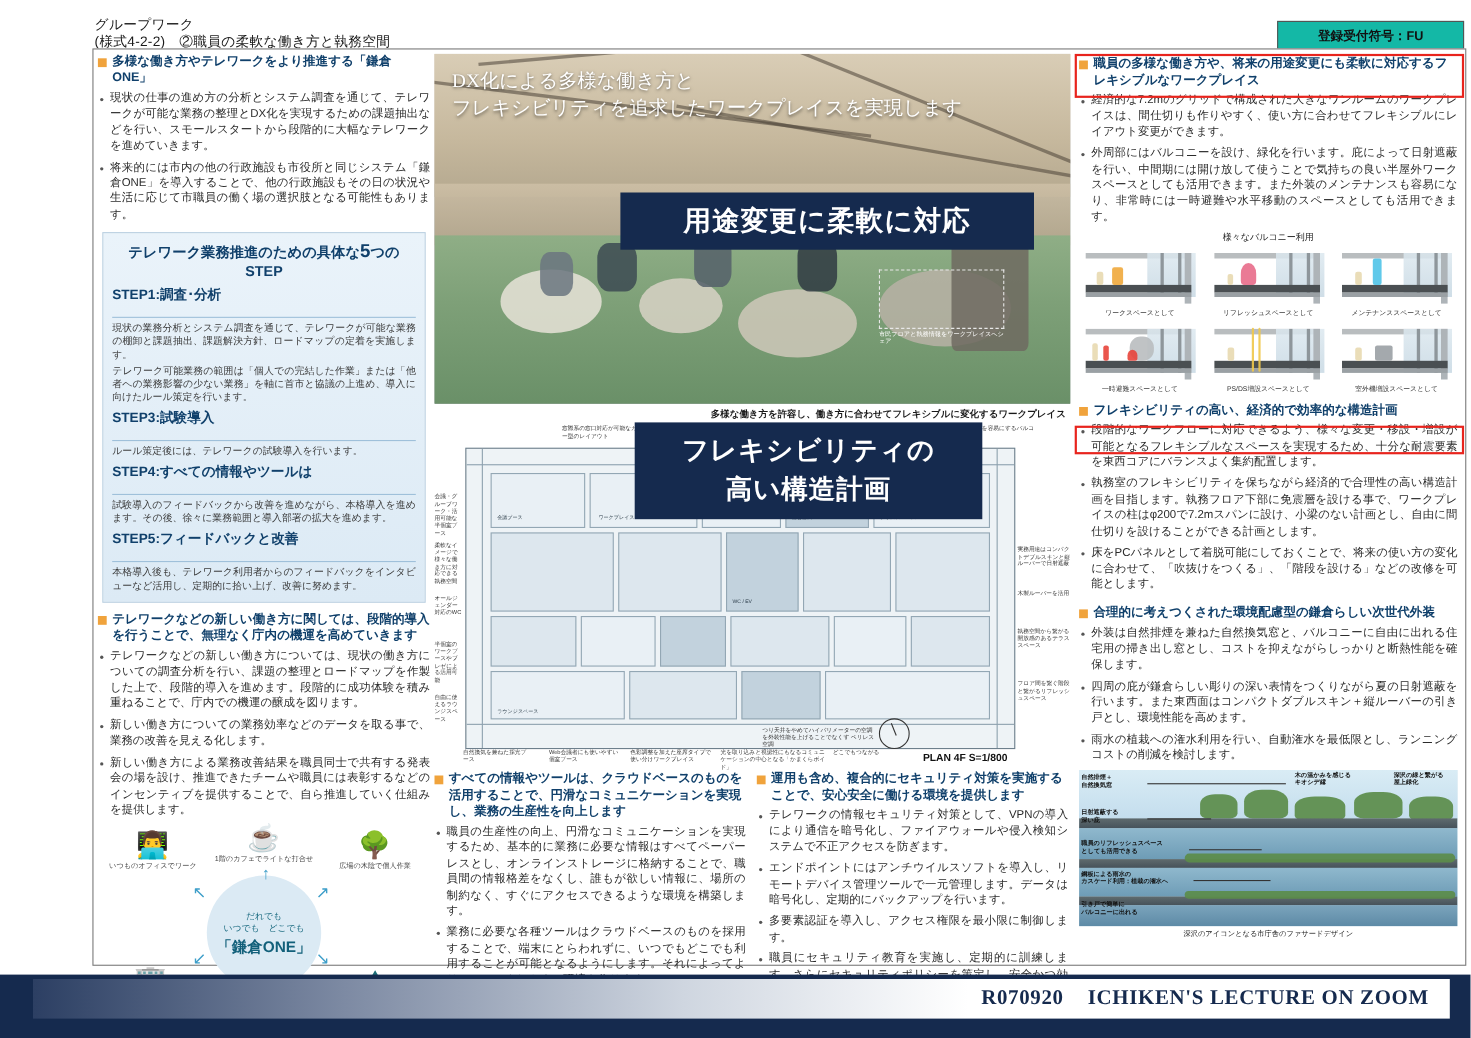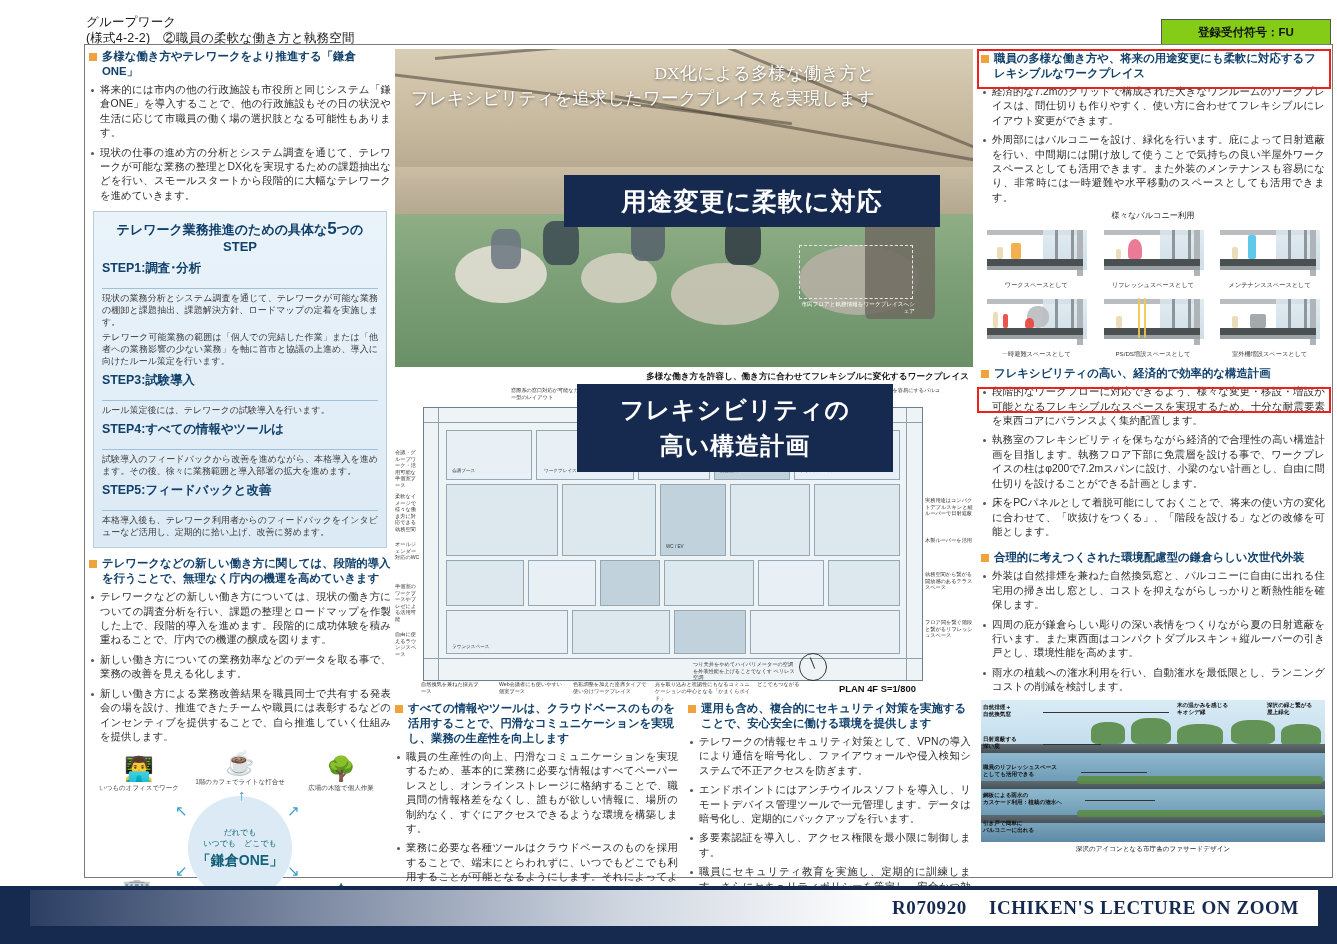--- a/index.html
+++ b/index.html
@@ -2,21 +2,21 @@
 <html><head>
 <meta charset="utf-8">
 <style>
   html,body{margin:0;padding:0;background:#fff;}
   body{width:1337px;height:944px;font-family:"Liberation Sans",sans-serif;overflow:hidden;position:relative;}
   .page{position:absolute;left:0;top:0;width:1337px;height:944px;background:#ffffff;}
 
   
   .hdr-title{position:absolute;left:86px;top:14px;font-size:12.5px;line-height:16px;color:#1a1a1a;letter-spacing:.2px;}
   .hdr-title .l2{white-space:pre;}
-  .reg-box{position:absolute;left:1161px;top:19px;width:168px;height:24px;border:1px solid #555;background:#84cc16;
+  .reg-box{position:absolute;left:1161px;top:19px;width:168px;height:24px;border:1px solid #555;background:#14b8a6;
            display:flex;align-items:center;justify-content:center;font-size:11.5px;color:#111;font-weight:bold;}
 
   
   .sheet{position:absolute;left:84px;top:44px;width:1247px;height:832px;border:1px solid #7a7a7a;background:#fff;}
 
   
   .col-left{position:absolute;left:4px;top:4px;width:302px;height:822px;}
   .col-mid{position:absolute;left:310px;top:4px;width:578px;height:822px;}
   .col-right{position:absolute;left:890px;top:0px;width:356px;height:828px;}
 
@@ -42,21 +42,21 @@
   .circ .s1{font-size:8px;color:#18697f;line-height:11px;}
   .circ .s2{font-size:14px;font-weight:bold;color:#12607a;margin-top:3px;}
   .ic{position:absolute;text-align:center;width:96px;}
   .ic .cap{font-size:6.5px;color:#444;line-height:8.5px;margin-top:2px;}
   .glyph{font-size:24px;color:#1b6e77;line-height:26px;}
   .glyph.dk{color:#17585f;}
   .arr{position:absolute;color:#3d9ec9;font-size:15px;}
 
   
   .photo{position:absolute;left:0;top:0;width:578px;height:318px;overflow:hidden;
-    background:linear-gradient(175deg,#c8b79c 0%,#b9a88d 18%,#a89a84 30%,#8c8f84 45%,#7f8d7c 60%,#6f8470 75%,#5f7a66 100%);text-align:right;}
+    background:linear-gradient(175deg,#c8b79c 0%,#b9a88d 18%,#a89a84 30%,#8c8f84 45%,#7f8d7c 60%,#6f8470 75%,#5f7a66 100%);}
   .ph-ceil{position:absolute;left:0;top:0;width:100%;height:130px;
     background:linear-gradient(180deg,#d9cdb6,#c6b89d 60%,#b4a88f);}
   .ph-ceilline{position:absolute;height:3px;background:#4a4236;opacity:.55;transform-origin:left center;}
   .ph-floor{position:absolute;left:0;top:165px;width:100%;height:153px;
     background:linear-gradient(180deg,#8fae86,#7ea078 40%,#6a9068);}
   .ph-wall{position:absolute;left:0;top:118px;width:100%;height:56px;background:linear-gradient(180deg,#cdbfa6,#b6a88e);opacity:.9;}
   .blob{position:absolute;border-radius:50%;opacity:.85;}
   .photo-title{position:absolute;left:16px;top:12px;color:#fff;font-size:17.5px;line-height:25px;
      text-shadow:0 1px 3px rgba(0,0,0,.55);font-family:"Liberation Serif",serif;}
   .badge{position:absolute;background:#152a4e;color:#fff;font-weight:bold;text-align:center;
@@ -131,22 +131,22 @@
 
   <div class="sheet">
 
     <div class="col-left">
 
       <div class="hd">
         <span class="sq"></span>
         <span class="tx">多様な働き方やテレワークをより推進する「鎌倉ONE」</span>
       </div>
       <ul class="bl">
+        <li>現状の仕事の進め方の分析とシステム調査を通じて、テレワークが可能な業務の整理とDX化を実現するための課題抽出などを行い、スモールスタートから段階的に大幅なテレワークを進めていきます。</li>
         <li>将来的には市内の他の行政施設も市役所と同じシステム「鎌倉ONE」を導入することで、他の行政施設もその日の状況や生活に応じて市職員の働く場の選択肢となる可能性もあります。</li>
-        <li>現状の仕事の進め方の分析とシステム調査を通じて、テレワークが可能な業務の整理とDX化を実現するための課題抽出などを行い、スモールスタートから段階的に大幅なテレワークを進めていきます。</li>
       </ul>
 
       <div class="steps">
         <div class="steps-title">
           <span>テレワーク業務推進のための具体な</span><span class="big">5</span><span>つのSTEP</span>
         </div>
         <div>
           <div class="step-h">STEP1:調査･分析</div>
           <div class="step-b">現状の業務分析とシステム調査を通じて、テレワークが可能な業務の棚卸と課題抽出、課題解決方針、ロードマップの定着を実施します。</div>
         </div>

